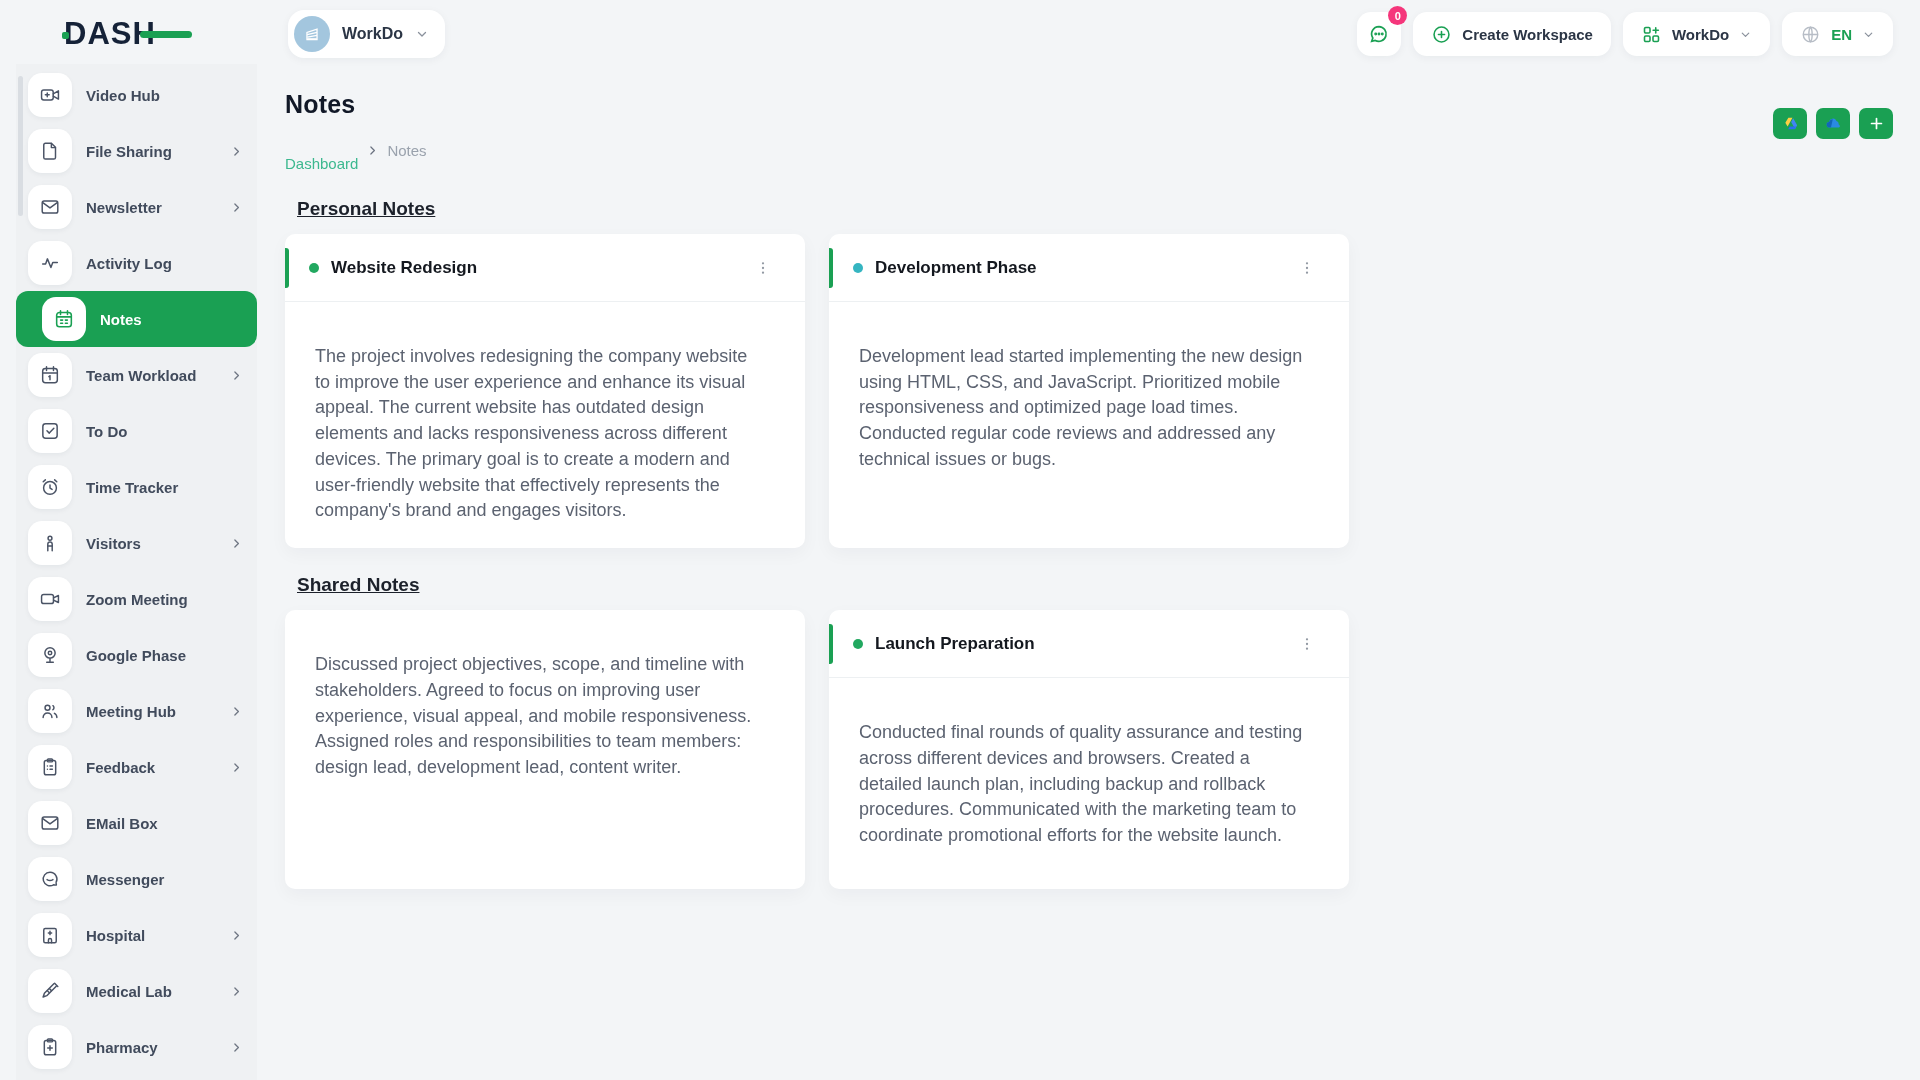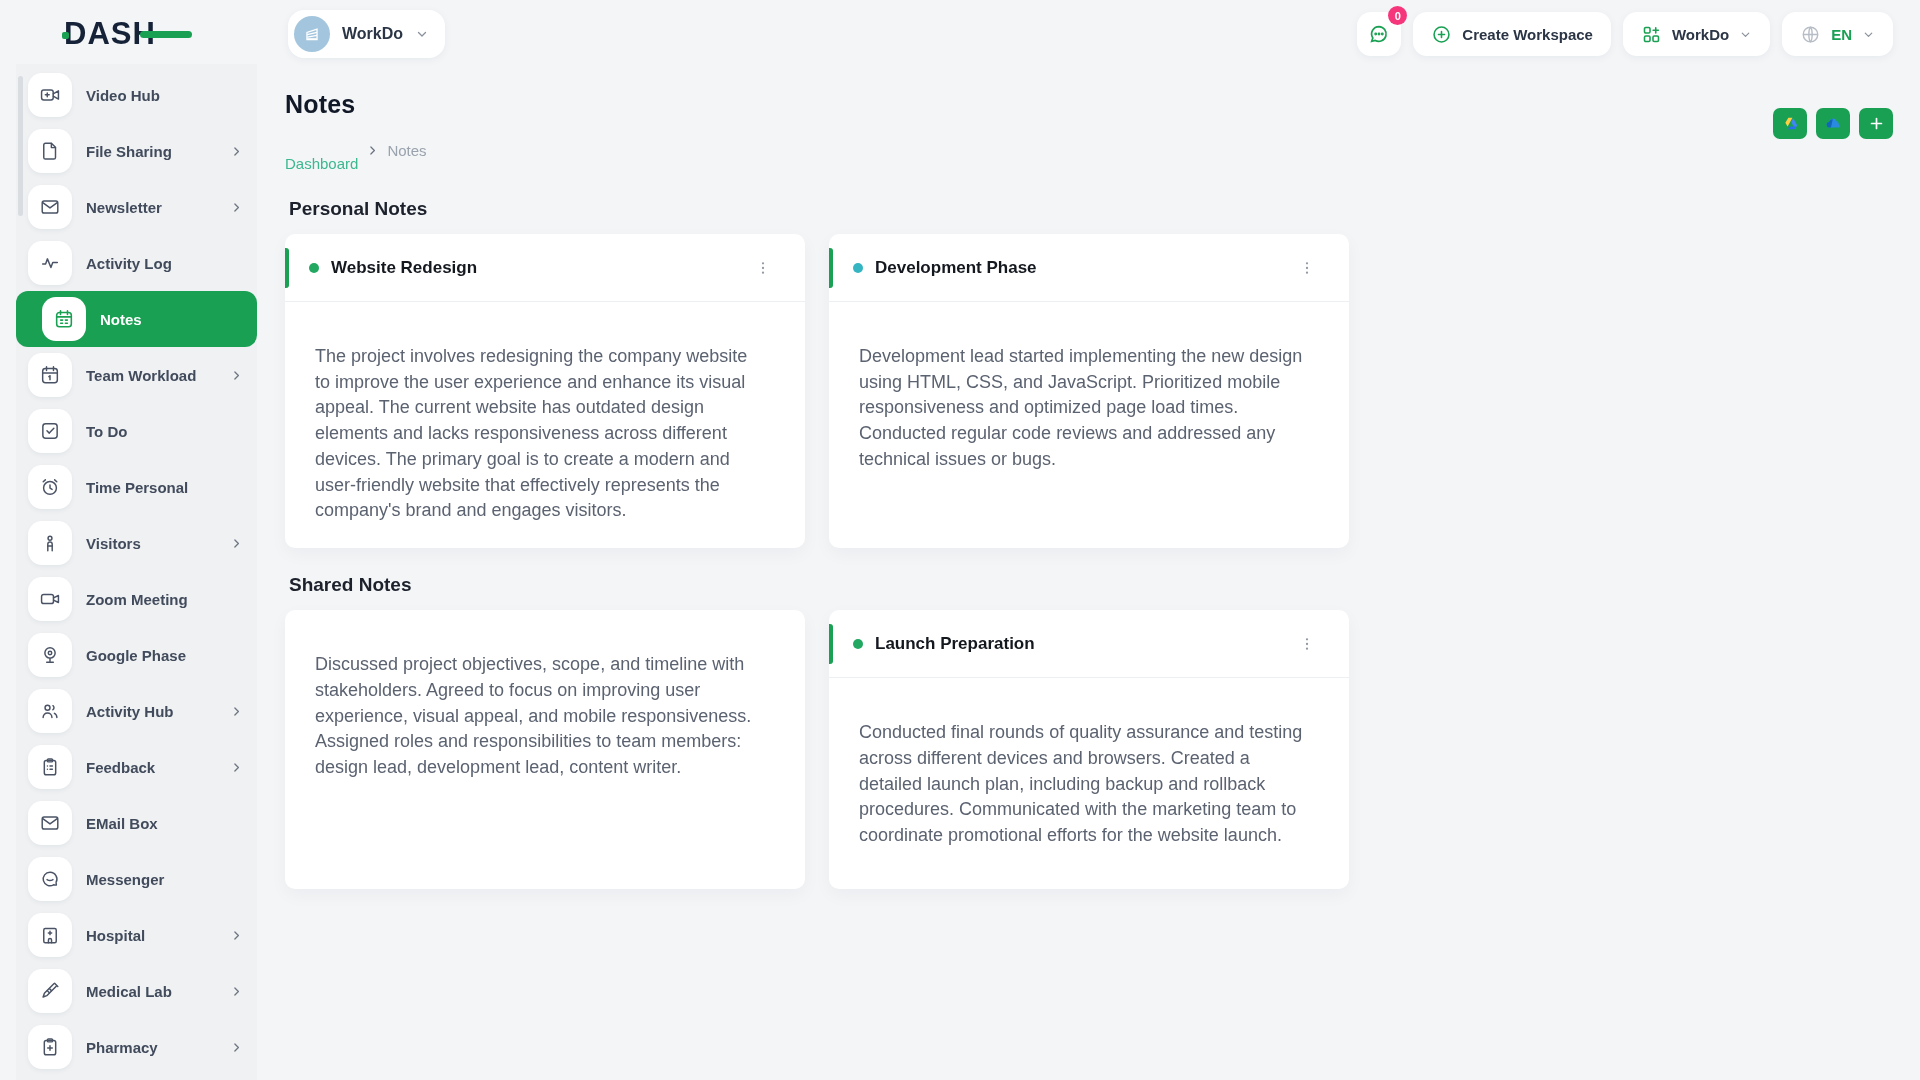--- a/index.html
+++ b/index.html
@@ -91,21 +91,21 @@
   .breadcrumb{ display:flex; align-items:center; gap:8px; margin-top:9px; font-size:15px; }
   .crumb-link{ color:#3cb88f; cursor:pointer;margin-top:27px; }
   .crumb-sep{ color:#9aa2ad; display:flex; }
   .crumb-current{ color:#9aa2ad; }
   .head-actions{ margin-left:auto; display:flex; gap:9px; margin-top:18px; }
   .action-btn{
     width:34px; height:31px; border:none; border-radius:7px; background:var(--primary);
     display:flex; align-items:center; justify-content:center; cursor:pointer; color:#fff;
   }
 
-  .section-heading{ font-size:19px; font-weight:700; color:#1c212b; margin:26px 4px 14px; }
+  .section-heading{ font-size:19px; font-weight:700; color:#1c212b; margin:26px 12px 14px;text-decoration:underline; }
   .cards-grid{ display:grid; grid-template-columns:repeat(3,minmax(0,1fr)); gap:24px; }
 
   .note-card{
     background:#fff; border-radius:10px; min-height:279px;
     box-shadow:0 6px 18px rgba(17,24,39,.04); overflow:hidden; position:relative;
   }
   .note-head{
     position:relative; height:68px; display:flex; align-items:center; padding:0 28px 0 24px;
     border-bottom:1px solid #edf0f2;
   }
@@ -288,21 +288,21 @@
   </div>
 
   <div class="side-item">
     <span class="sq">
       <svg width="22" height="22" viewBox="0 0 24 24" fill="none" stroke="currentColor" stroke-width="1.6" stroke-linecap="round" stroke-linejoin="round">
         <circle cx="12" cy="13" r="7"></circle>
           <path d="M12 9.8v3.4l2.3 1.4"></path>
           <path d="M4.6 6.2l2.3-2M19.4 6.2l-2.3-2"></path>
       </svg>
     </span>
-    <span class="lbl">Time Personal</span>
+    <span class="lbl">Time Tracker</span>
   </div>
 
   <div class="side-item">
     <span class="sq">
       <svg width="22" height="22" viewBox="0 0 24 24" fill="none" stroke="currentColor" stroke-width="1.6" stroke-linecap="round" stroke-linejoin="round">
         <circle cx="12" cy="6.8" r="2.1"></circle>
           <path d="M9.6 20.5v-7.2a2.4 2.4 0 0 1 4.8 0v7.2"></path>
           <path d="M9.6 15.2h4.8"></path>
       </svg>
     </span>
@@ -337,21 +337,21 @@
 
   <div class="side-item">
     <span class="sq">
       <svg width="22" height="22" viewBox="0 0 24 24" fill="none" stroke="currentColor" stroke-width="1.6" stroke-linecap="round" stroke-linejoin="round">
         <circle cx="9.3" cy="8.4" r="2.7"></circle>
           <path d="M4.5 19c0-2.7 2.1-4.8 4.8-4.8s4.8 2.1 4.8 4.8"></path>
           <path d="M15.2 6.2a2.7 2.7 0 0 1 0 4.4"></path>
           <path d="M16.8 14.6c1.6.8 2.7 2.5 2.7 4.4"></path>
       </svg>
     </span>
-    <span class="lbl">Activity Hub</span>
+    <span class="lbl">Meeting Hub</span>
     <span class="sub">
         <svg width="13" height="13" viewBox="0 0 24 24" fill="none" stroke="currentColor" stroke-width="2.4" stroke-linecap="round" stroke-linejoin="round">
           <path d="M9 5.5l6.5 6.5L9 18.5"></path>
         </svg>
       </span>
   </div>
 
   <div class="side-item">
     <span class="sq">
       <svg width="22" height="22" viewBox="0 0 24 24" fill="none" stroke="currentColor" stroke-width="1.6" stroke-linecap="round" stroke-linejoin="round">

